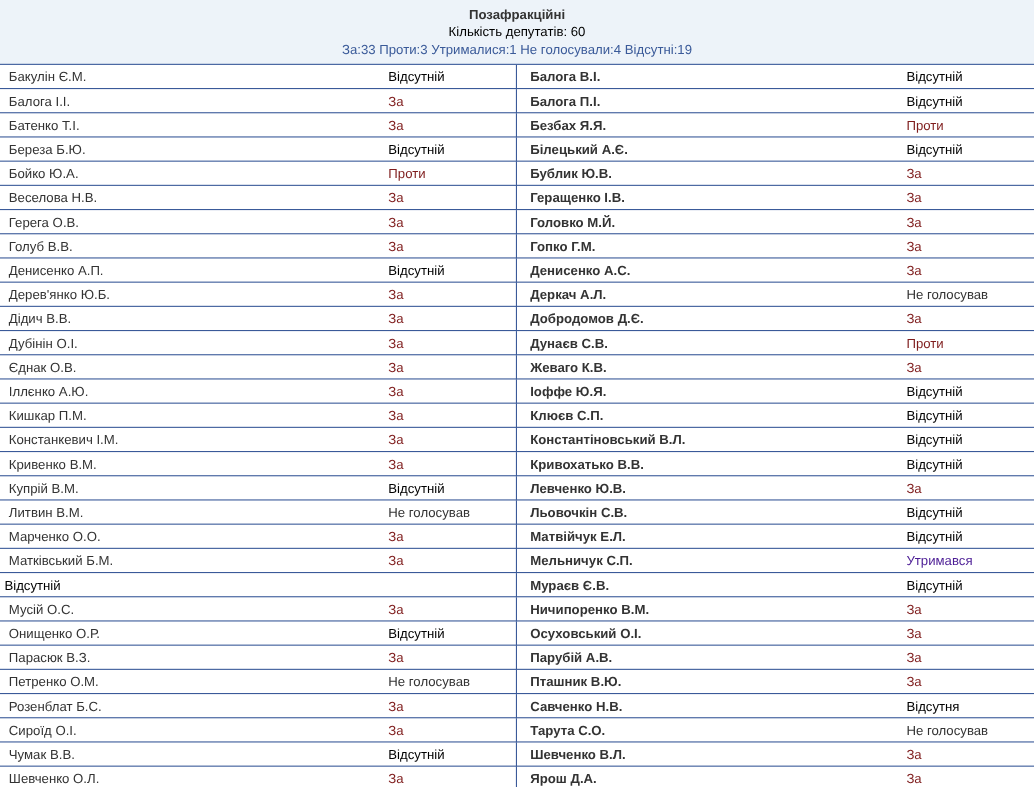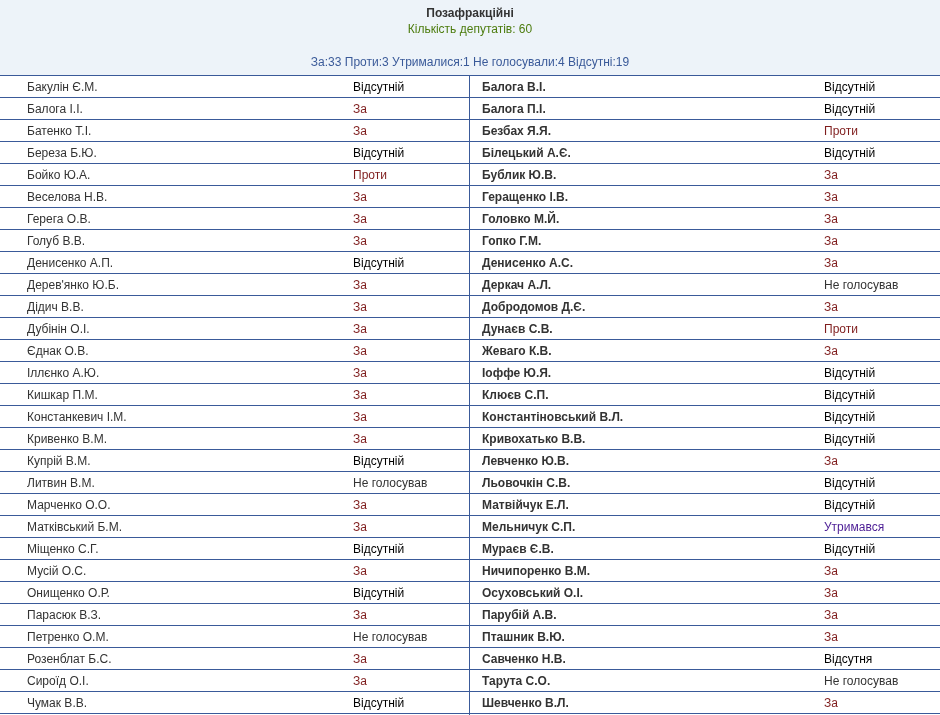--- a/index.html
+++ b/index.html
@@ -21,22 +21,22 @@
       text-align: center;
       padding: 6px 16px;
       border-bottom: 1px solid #3a5a99;
     }
     .header-title {
       font-weight: bold;
       color: #333;
       margin-bottom: 2px;
     }
     .header-count {
-      color: #4d7c0f;
-      margin-bottom: 19px;
+      color: #000000;
+      margin-bottom: 2px;
     }
     .header-summary {
       color: #3a5a99;
     }
     .table-wrapper {
       display: flex;
       width: 100%;
     }
     .column {
       width: 50%;
@@ -66,21 +66,20 @@
       color: #000000;
     }
     .vote-novote {
       color: #333;
     }
     .vote-abstain {
       color: #4c1d95;
     }
     .column-left .row {
       border-right: 1px solid #3a5a99;
-      padding-left: 19px;
     }
     .column-right .row .name {
       padding-left: 12px;
       font-weight: bold;
     }
   </style>
 </head>
 <body>
 
 <div class="container">
@@ -169,21 +168,20 @@
         </div>
         <div class="row">
           <div class="name">Марченко О.О.</div>
           <div class="vote vote-for">За</div>
         </div>
         <div class="row">
           <div class="name">Матківський Б.М.</div>
           <div class="vote vote-for">За</div>
         </div>
         <div class="row">
-          <div class="name">Міщенко С.Г.</div>
           <div class="vote vote-absent">Відсутній</div>
         </div>
         <div class="row">
           <div class="name">Мусій О.С.</div>
           <div class="vote vote-for">За</div>
         </div>
         <div class="row">
           <div class="name">Онищенко О.Р.</div>
           <div class="vote vote-absent">Відсутній</div>
         </div>

